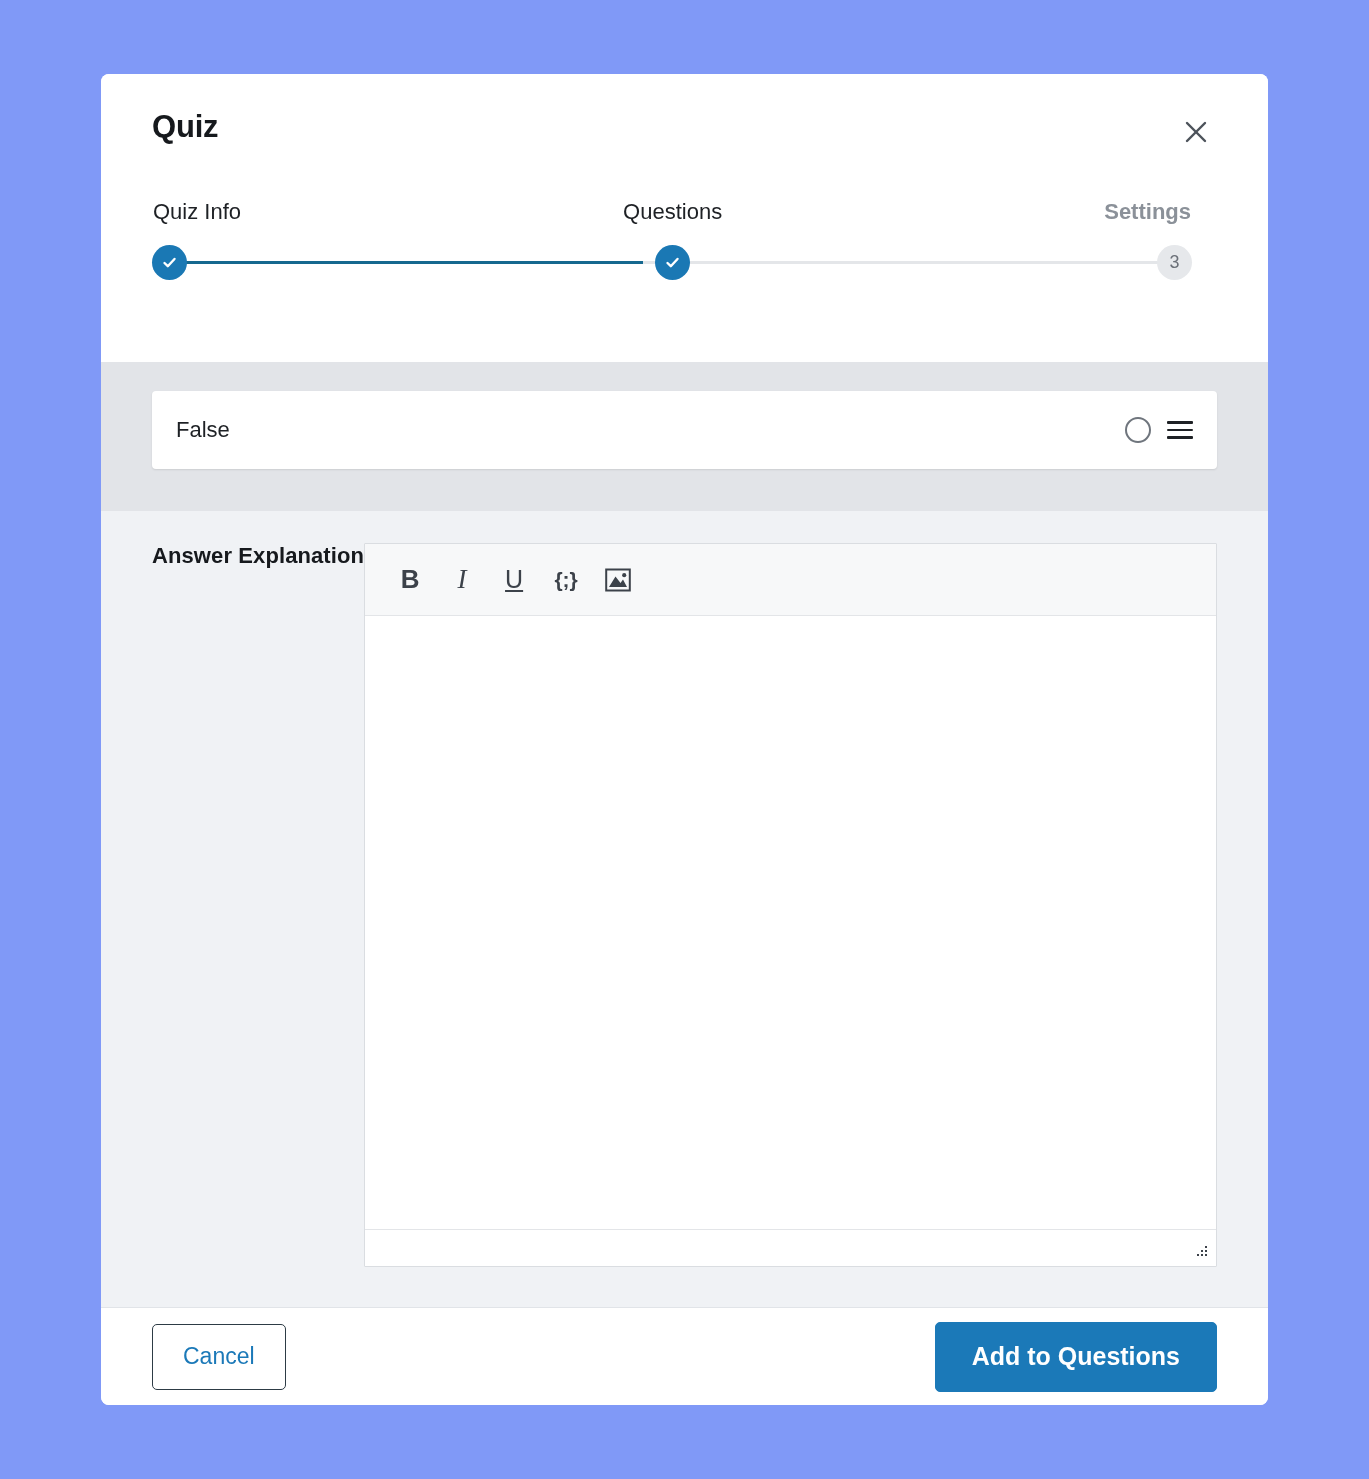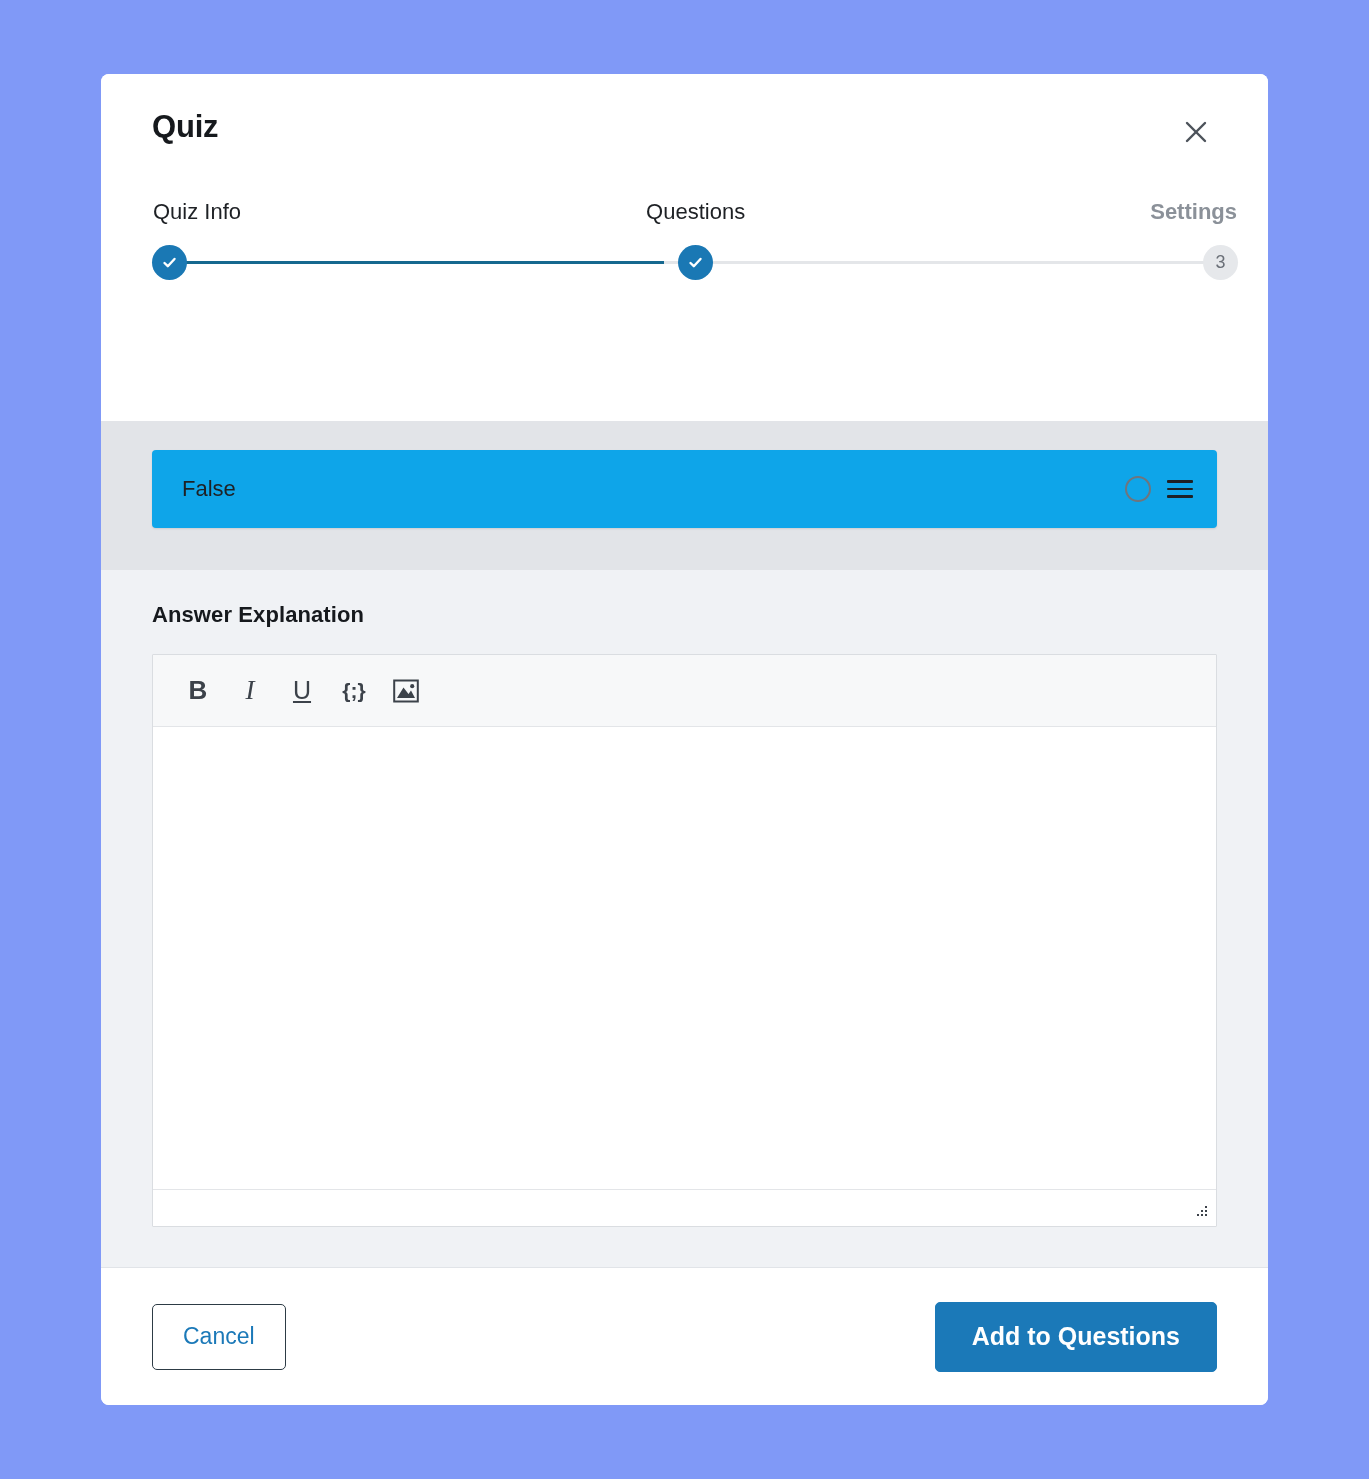--- a/index.html
+++ b/index.html
@@ -20,24 +20,24 @@
     background: #ffffff;
     border-radius: 8px;
     overflow: hidden;
     display: flex;
     flex-direction: column;
   }
 
   
   .modal-header {
     background: #ffffff;
-    padding: 34px 30px 0 51px;
-    position: relative;
-    flex: 0 0 auto;
-    height: 347px;
+    padding: 34px 76px 0 51px;
+    position: relative;
+    flex: 0 0 auto;
+    height: 288px;
   }
   .modal-title {
     font-size: 31px;
     font-weight: bold;
     color: #16191d;
     letter-spacing: -0.2px;
     margin: 0;
     line-height: 1.2;
   }
   .close-btn {
@@ -112,26 +112,26 @@
     font-size: 18px;
   }
 
   
   .answer-band {
     background: #e2e4e8;
     padding: 29px 51px 42px 51px;
     flex: 0 0 auto;
   }
   .answer-row {
-    background: #0ea5e9;
+    background: #ffffff;
     border-radius: 4px;
     height: 78px;
     display: flex;
     align-items: center;
-    padding: 0 22px 0 30px;
+    padding: 0 22px 0 24px;
     box-shadow: 0 1px 2px rgba(0,0,0,0.10);
   }
   .answer-text {
     flex: 1;
     font-size: 22px;
     color: #1e2125;
   }
   .answer-actions {
     display: flex;
     align-items: center;
@@ -156,21 +156,21 @@
     background: #1e2125;
     border-radius: 1px;
   }
 
   
   .explain-section {
     background: #f0f2f5;
     padding: 32px 51px 40px 51px;
     flex: 1 1 auto;
     display: flex;
-    flex-direction: column;
+    flex-direction: row;
   }
   .explain-label {
     font-size: 22px;
     color: #16191d;
     font-weight: 600;
     margin-bottom: 26px;
     letter-spacing: 0.1px;
   }
   .editor {
     border: 1px solid #dadde1;
@@ -233,21 +233,21 @@
     position: absolute;
     right: 7px; bottom: 6px;
     width: 16px; height: 16px;
   }
 
   
   .modal-footer {
     background: #ffffff;
     border-top: 1px solid #e1e4e8;
     flex: 0 0 auto;
-    height: 138px;
+    height: 98px;
     display: flex;
     align-items: center;
     justify-content: space-between;
     padding: 0 51px;
   }
   .btn-cancel {
     background: #ffffff;
     border: 1px solid #2d3b45;
     color: #1b79b8;
     font-size: 23px;

